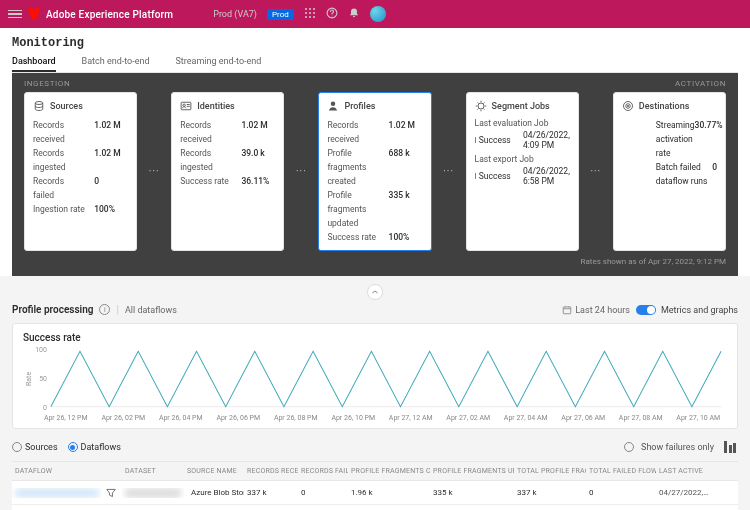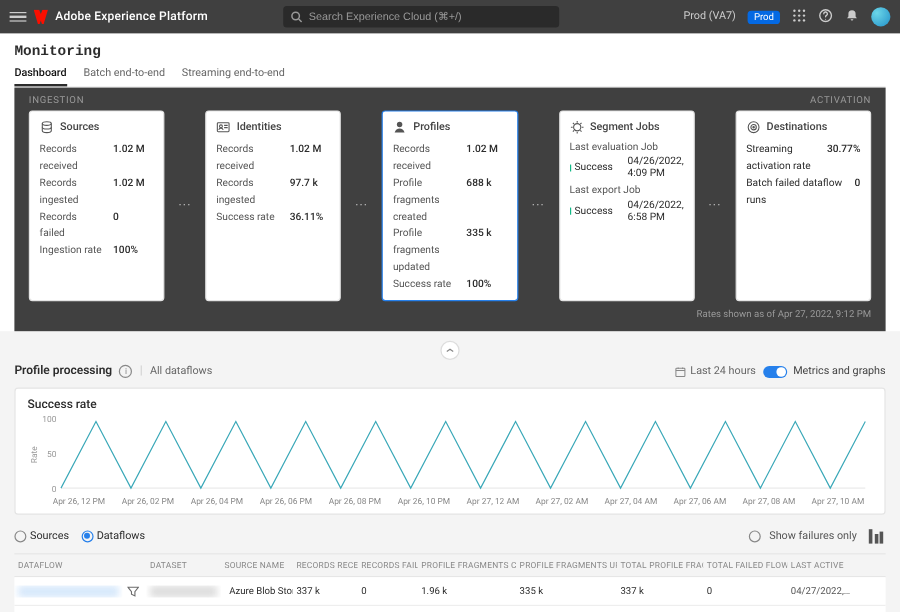--- a/index.html
+++ b/index.html
@@ -1,56 +1,56 @@
 <!DOCTYPE html>
 <html><head>
 <meta charset="utf-8">
 <style>
   * { box-sizing: border-box; margin: 0; padding: 0; }
   body { font-family: -apple-system, "Segoe UI", Roboto, Arial, sans-serif; font-size: 10px; background: #f4f4f4; color: #2c2c2c; width: 750px; }
 
   
-  .topbar { height: 28px; background: #404040; display: flex; align-items: center; color: #fff; padding: 0 8px; }
+  .topbar { height: 28px; background: #be185d; display: flex; align-items: center; color: #fff; padding: 0 8px; }
   .topbar .menu-icon { width: 14px; height: 14px; display: flex; flex-direction: column; justify-content: center; gap: 2px; margin-right: 6px; cursor: pointer; }
   .topbar .menu-icon span { height: 1.2px; background: #ccc; }
   .topbar .logo { width: 12px; height: 12px; background: #fa0f00; clip-path: polygon(0 0, 38% 0, 50% 30%, 62% 0, 100% 0, 70% 100%, 58% 100%, 50% 75%, 42% 100%, 30% 100%); margin-right: 6px; }
   .topbar .app-name { font-size: 10px; font-weight: 500; color: #fff; letter-spacing: .2px; }
   .search-wrap { flex: 1; display: flex; justify-content: center; }
   .search { background: #2a2a2a; border-radius: 3px; width: 230px; height: 18px; display: flex; align-items: center; padding: 0 6px; color: #999; gap: 5px; }
   .search input { background: transparent; border: none; outline: none; color: #fff; font-size: 9px; flex: 1; }
   .search input::placeholder { color: #999; }
   .topbar .right { display: flex; align-items: center; gap: 10px; padding-left: 40px; }
   .tag-prod { background: #0469e3; color: #fff; font-size: 8px; padding: 1px 5px; border-radius: 3px; }
   .topbar .icon-btn { color: #ccc; font-size: 12px; cursor: pointer; }
   .avatar { width: 16px; height: 16px; border-radius: 50%; background: radial-gradient(circle at 30% 30%, #6bd6e8, #2391c9); }
 
   
   .page-header { padding: 8px 12px 0; background: #fff; }
   .page-title { font-size: 12px; font-weight: 600; margin-bottom: 6px; font-family: Liberation Mono, monospace; }
-  .tabs { display: flex; gap: 14px; border-bottom: 1px solid #e6e6e6; font-size: 9px; color: #666; }
+  .tabs { display: flex; gap: 26px; border-bottom: 1px solid #e6e6e6; font-size: 9px; color: #666; }
   .tab { padding-bottom: 4px; cursor: pointer; }
   .tab.active { color: #111; border-bottom: 2px solid #2c2c2c; font-weight: 500; }
 
   
   .cards-strip { position: relative; padding: 4px 12px 10px; background: #404040; }
   .strip-labels { display: flex; justify-content: space-between; font-size: 8px; letter-spacing: .6px; color: #999; margin: 2px 0 4px; }
   .cards-row { display: flex; gap: 12px; }
   .card { background: #fff; border: 1px solid #e4e4e4; border-radius: 3px; padding: 7px 8px 6px; flex: 1; position: relative; min-width: 0; }
   .card.selected { border: 1.5px solid #2680eb; }
   .card-head { display: flex; align-items: center; gap: 5px; margin-bottom: 6px; font-size: 9px; font-weight: 500; color: #444; }
   .card-head svg, .dotseg svg, .collapse-btn svg { flex-shrink: 0; }
   .sep-dots { width: 10px; display: flex; align-items: center; justify-content: center; color: #c8c8c8; font-size: 10px; letter-spacing: 1px; }
   .metric-row { display: flex; justify-content: space-between; font-size: 8.5px; line-height: 14px; }
   .metric-row .label { color: #555; }
   .metric-row .val { font-weight: 500; min-width: 34px; text-align: left; margin-left: 8px; }
   .job { font-size: 8.5px; margin-bottom: 4px; }
   .job-title { color: #555; margin-bottom: 2px; }
   .job-line { display: flex; align-items: center; gap: 4px; }
   .dot-green { width: 6px; height: 6px; border-radius: 50%; background: #12b886; }
-  .dest-row { font-size: 8.5px; display: flex; justify-content: space-between; line-height: 14px; }
+  .dest-row { font-size: 8.5px; display: flex; justify-content: space-between; line-height: 14px; margin-left: 34px; }
   .rates-note { text-align: right; font-size: 8px; color: #999; margin-top: 6px; }
 
   .collapse-btn { width: 16px; height: 16px; border-radius: 50%; background: #fff; border: 1px solid #ddd; display: flex; align-items: center; justify-content: center; margin: 0 auto; position: relative; top: 8px; cursor: pointer; }
 
   
   .processing { background: #f4f4f4; padding: 12px 12px 6px; }
   .proc-head { display: flex; align-items: center; gap: 6px; margin-bottom: 8px; }
   .proc-title { font-size: 10px; font-weight: 600; }
   .info-icon { width: 11px; height: 11px; border: 1px solid #888; border-radius: 50%; font-size: 7px; display: flex; align-items: center; justify-content: center; color: #888; }
   .pipe { color: #ccc; }
@@ -105,29 +105,20 @@
 <body>
 
 <div class="topbar">
   <div class="menu-icon">
       <span></span>
       <span></span>
       <span></span>
     </div>
   <div class="logo"></div>
   <div class="app-name">Adobe Experience Platform</div>
-  <div class="search-wrap">
-    <div class="search">
-      <svg width="10" height="10" viewBox="0 0 16 16" fill="none" stroke="#999" stroke-width="2">
-          <circle cx="7" cy="7" r="5"></circle>
-          <path d="M11 11l4 4"></path>
-        </svg>
-      <input placeholder="Search Experience Cloud (⌘+/)" style="">
-    </div>
-  </div>
   <div class="right">
     <span style="font-size:9px;color:#ccc">Prod (VA7)</span>
     <span class="tag-prod">Prod</span>
     <span class="icon-btn">
       <svg width="12" height="12" viewBox="0 0 12 12" fill="#ccc">
           <circle cx="2" cy="2" r="1"></circle>
           <circle cx="6" cy="2" r="1"></circle>
           <circle cx="10" cy="2" r="1"></circle>
           <circle cx="2" cy="6" r="1"></circle>
           <circle cx="6" cy="6" r="1"></circle>
@@ -204,21 +195,21 @@
               <path d="M3 11c.5-1.3 1.5-2 2.5-2s2 .7 2.5 2M9 6h4M9 8.5h4"></path>
             </svg>
           <span>Identities</span>
         </div>
         <div class="metric-row">
             <span class="label">Records received</span>
             <span class="val">1.02 M</span>
           </div>
         <div class="metric-row">
             <span class="label">Records ingested</span>
-            <span class="val">97.7 k</span>
+            <span class="val">39.0 k</span>
           </div>
         <div class="metric-row">
             <span class="label">Success rate</span>
             <span class="val">36.11%</span>
           </div>
       </div>
       <div class="sep-dots">···</div>
 
       <div class="card selected">
         <div class="card-head">

